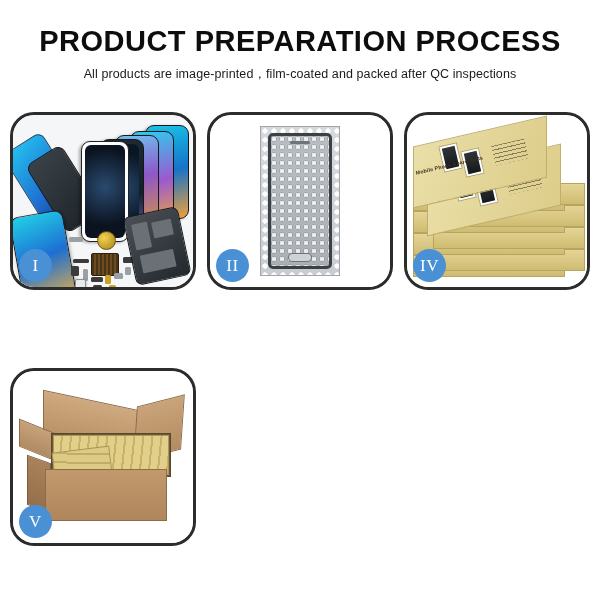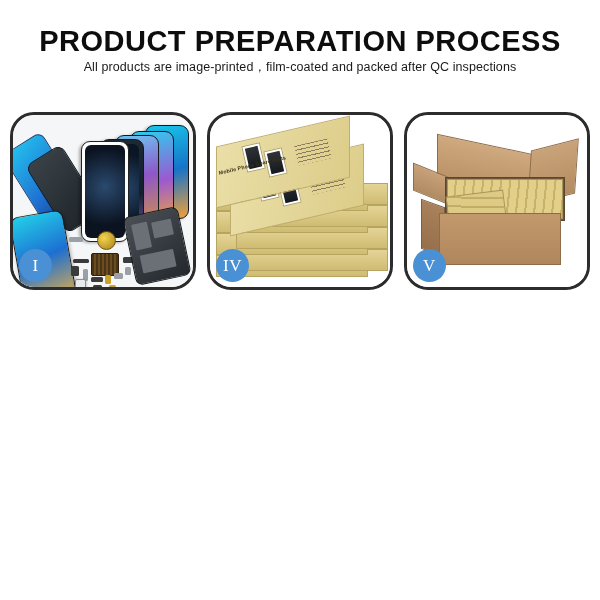--- a/index.html
+++ b/index.html
@@ -31,21 +31,21 @@
   }
   .title {
     font-size: 29px;
     font-weight: 700;
     letter-spacing: 0.5px;
     color: #0d0d0d;
     line-height: 1.1;
     white-space: nowrap;
   }
   .subtitle {
-    margin-top: 1px;
+    margin-top: 8px;
     font-size: 12.5px;
     font-weight: 400;
     color: #1a1a1a;
     letter-spacing: 0.1px;
     white-space: nowrap;
   }
 
   
   .grid {
     position: absolute;
@@ -416,20 +416,32 @@
           <div class="p1-back">
             <i style="left:6px;  top:8px;  width:16px;height:26px;"></i>
             <i style="left:26px; top:10px; width:20px;height:16px;"></i>
             <i style="left:8px;  top:40px; width:34px;height:18px;"></i>
           </div>
         </div>
       </div>
       <div class="badge">I</div>
     </div>
 
+    <div class="panel">
+      <div class="panel-inner">
+        <div class="sc" style="background:#ffffff;"></div>
+        <div class="p2-wrap">
+          <div class="p2-screen">
+            <div class="p2-ear"></div>
+            <div class="p2-home"></div>
+          </div>
+        </div>
+      </div>
+      <div class="badge">II</div>
+    </div>
 
 
     <div class="panel">
       <div class="panel-inner">
         <div class="p4"></div>
         <div class="p4-stack">
           <div class="p4-layer" style="top:130px;"></div>
           <div class="p4-layer r" style="top:124px;"></div>
           <div class="p4-layer" style="top:108px;"></div>
           <div class="p4-layer r" style="top:102px;"></div>

